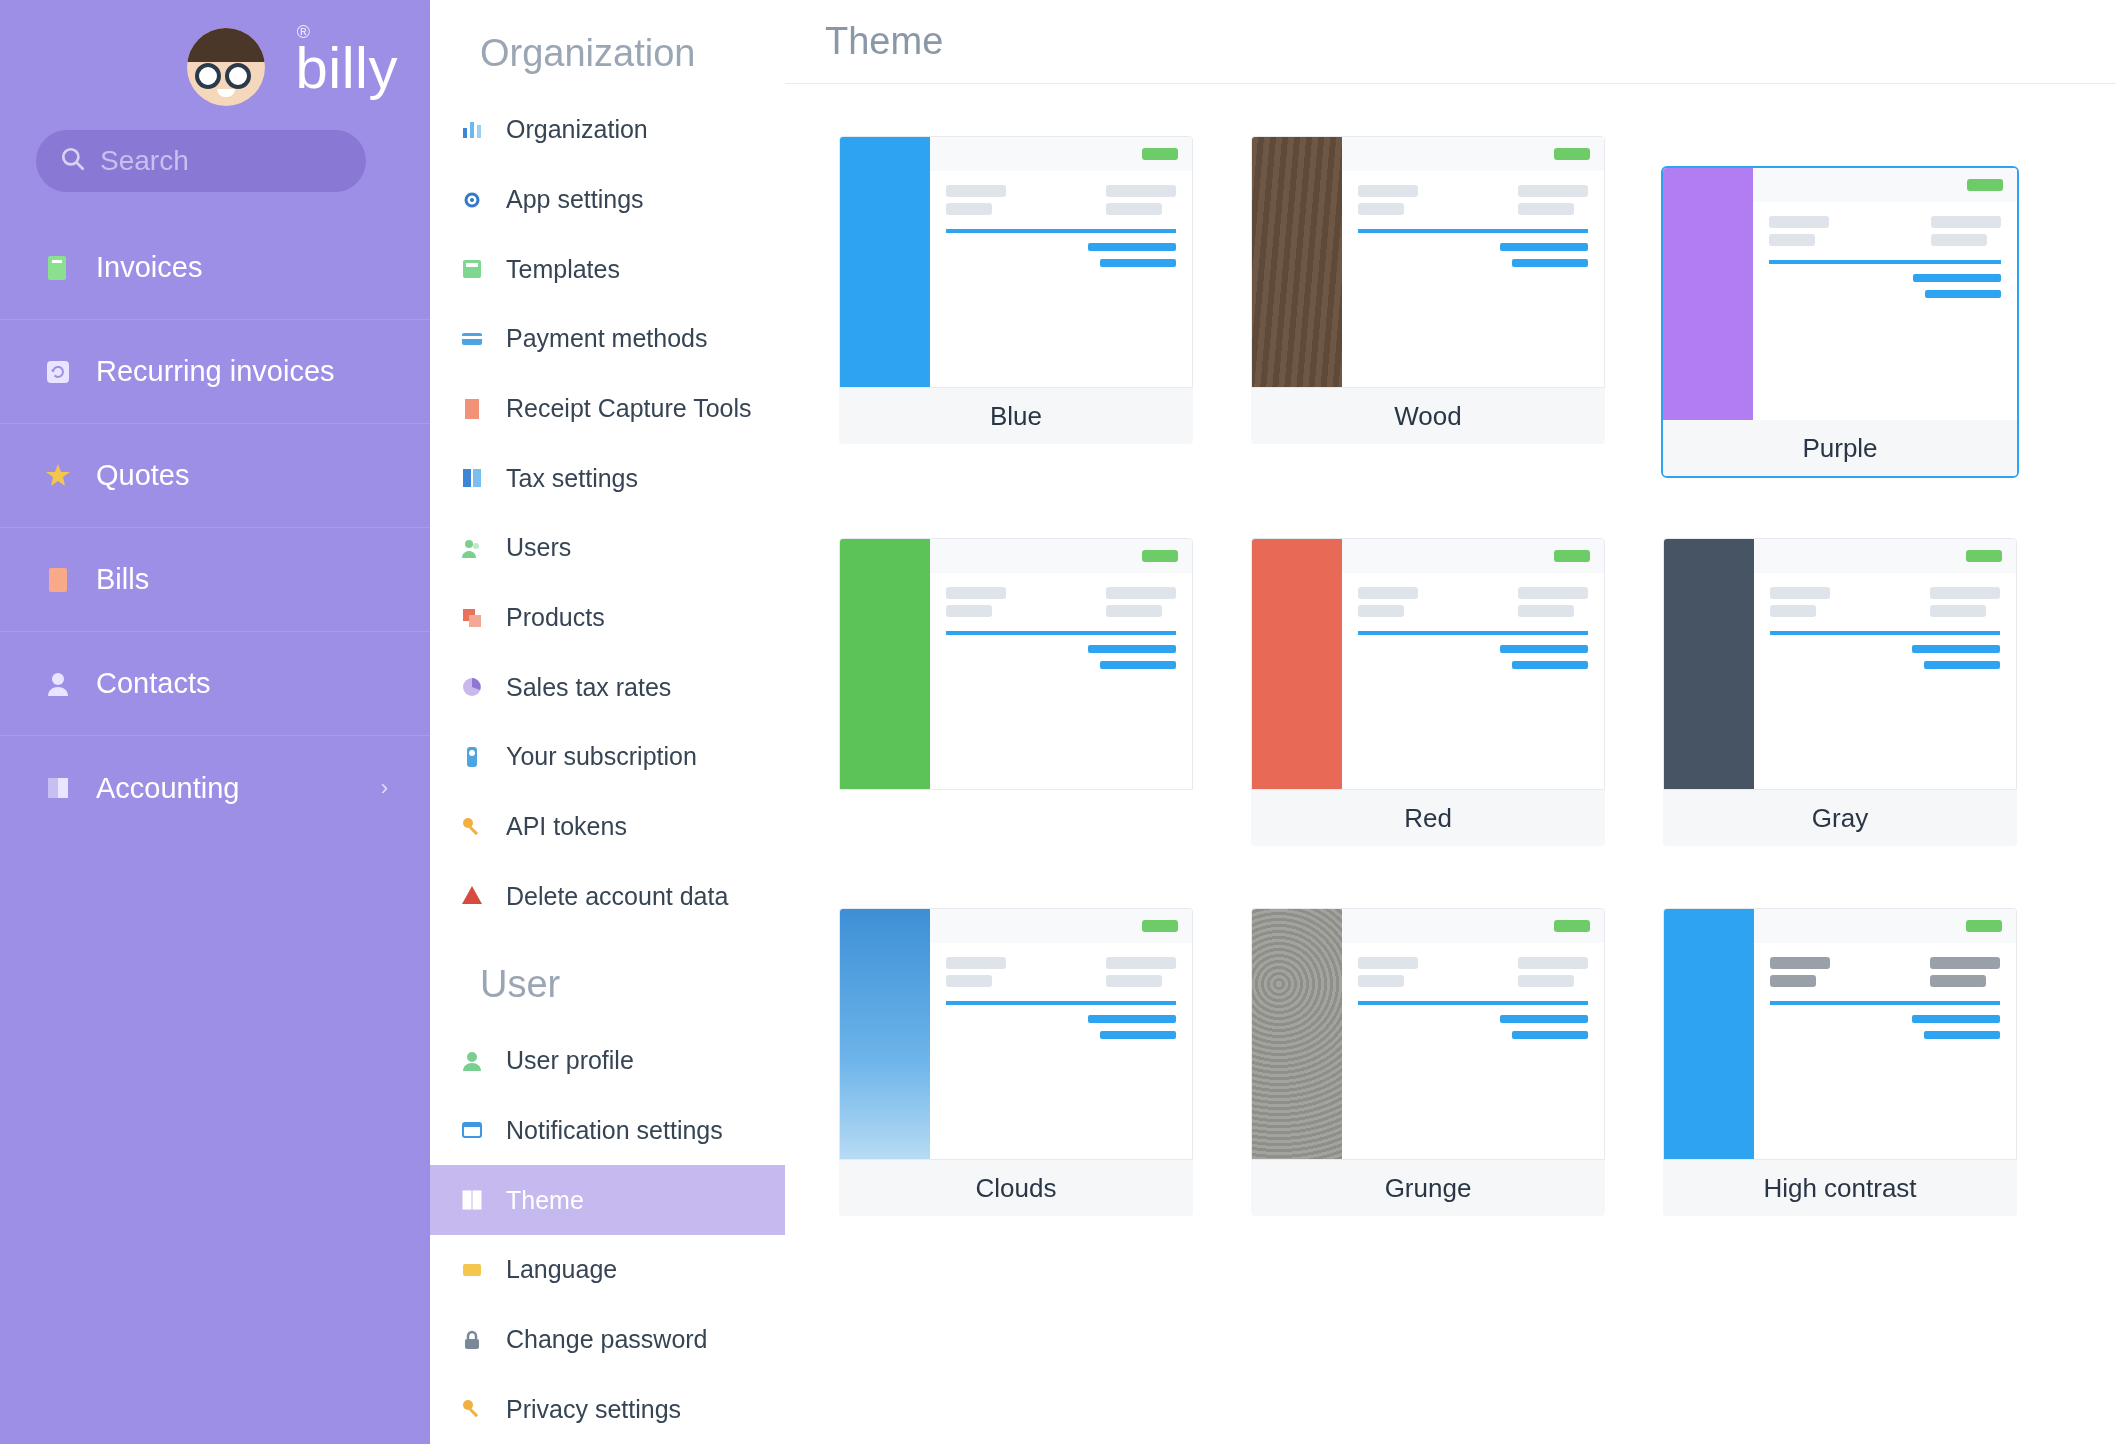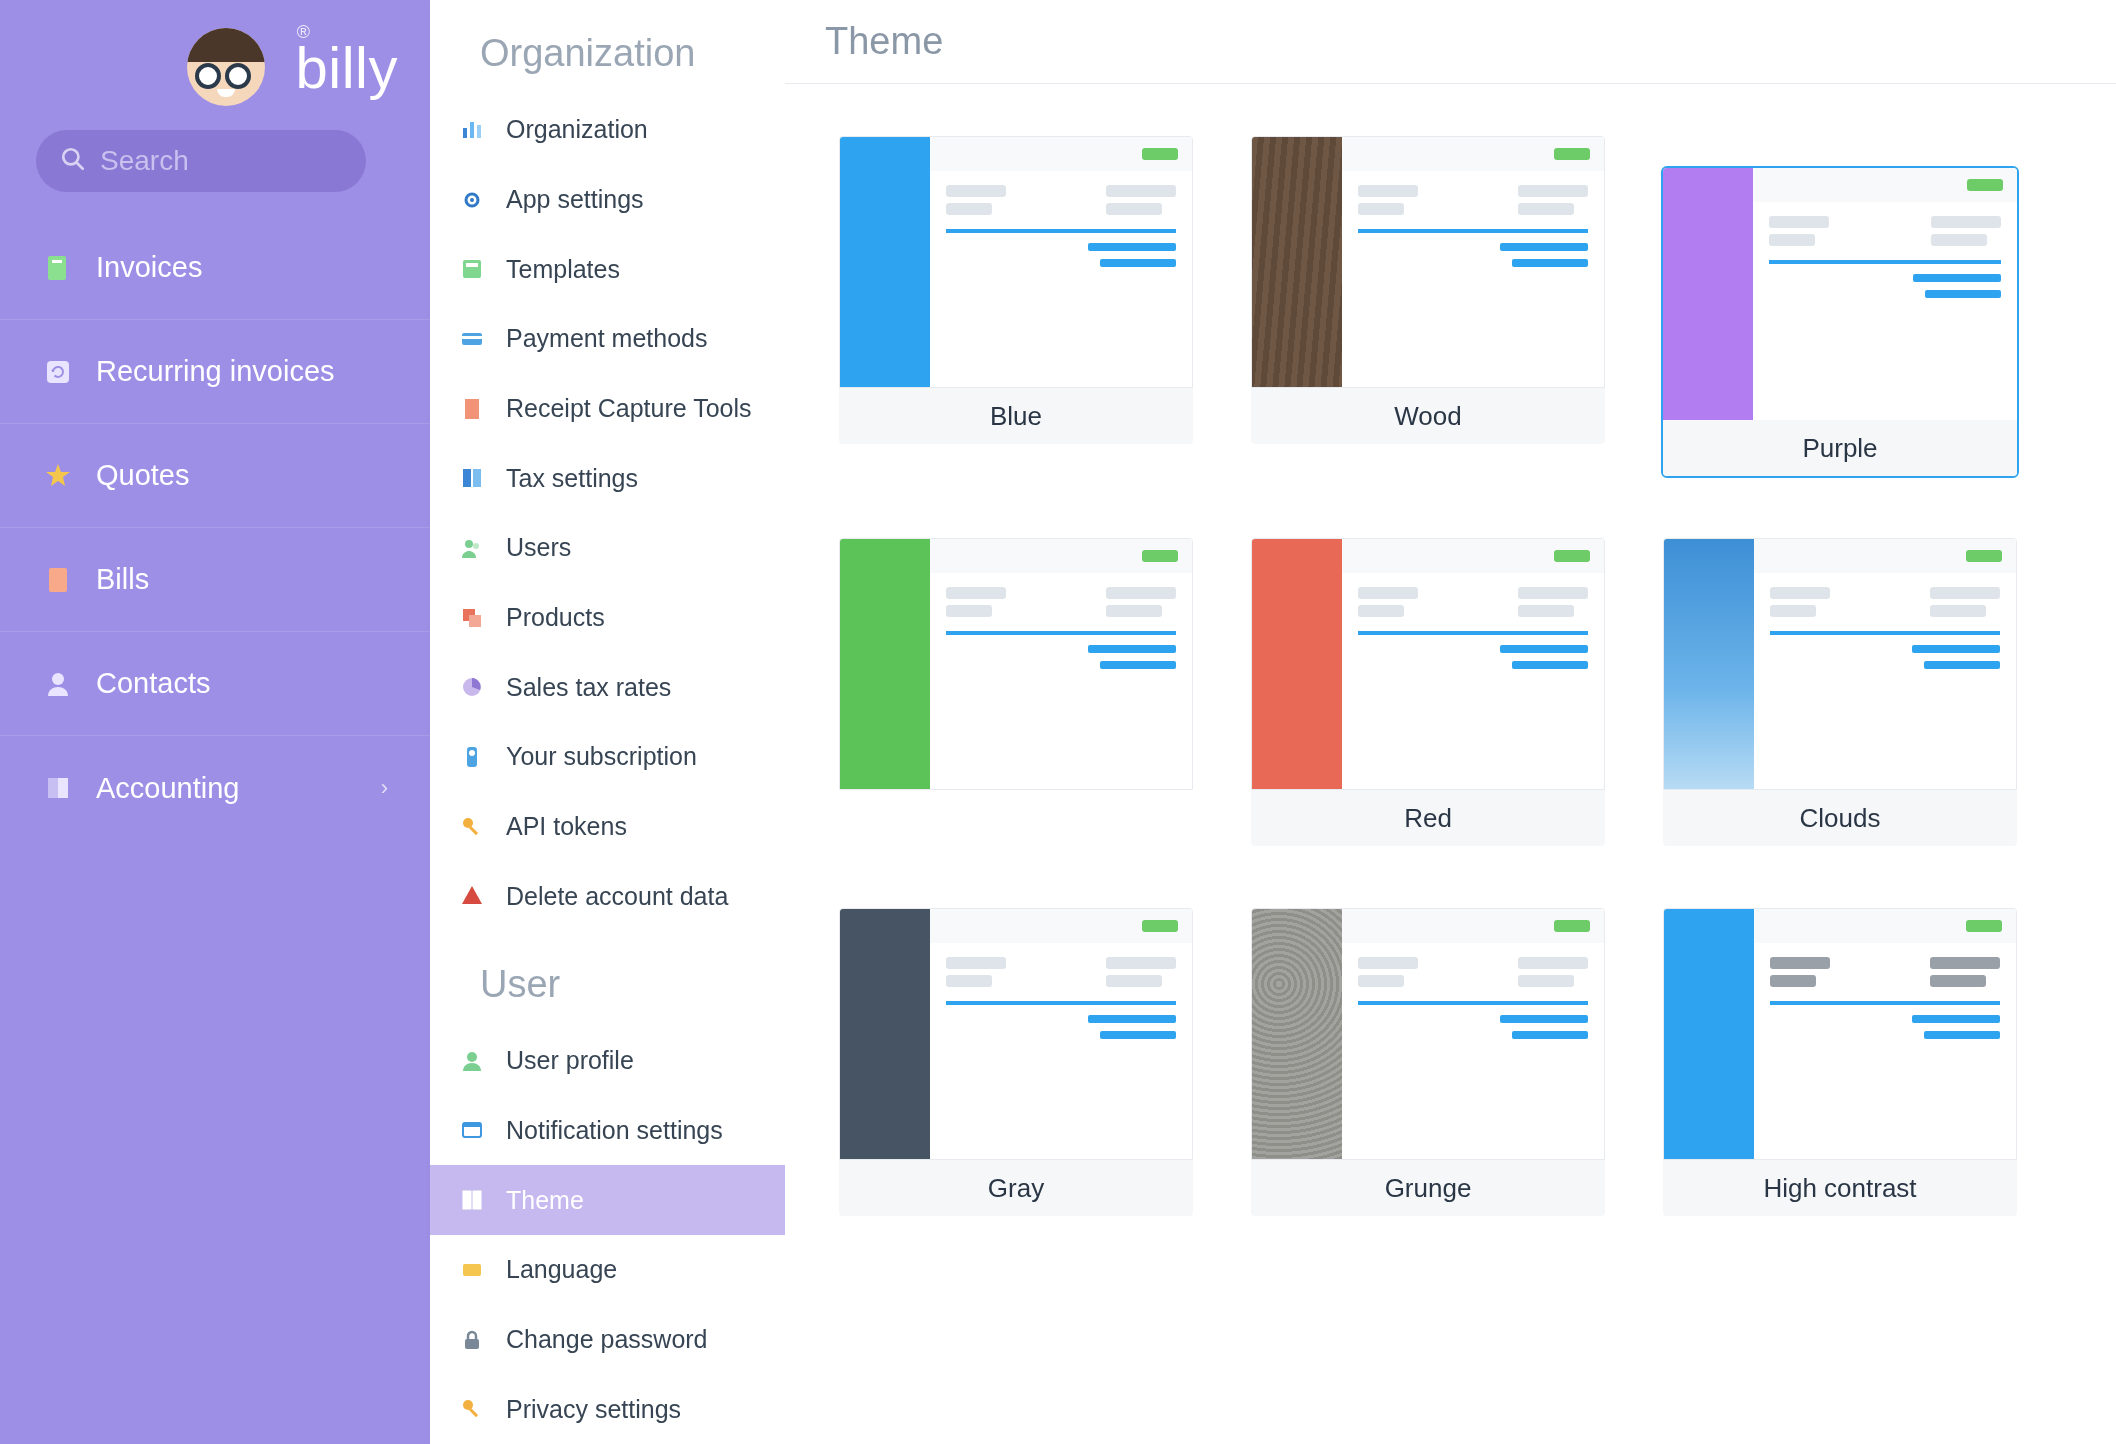--- a/index.html
+++ b/index.html
@@ -522,20 +522,45 @@
         </div>
         <div class="pv-hr"></div>
         <div class="pv-rline" style="width:88px"></div>
         <div class="pv-rline" style="width:76px"></div>
       </div>
     </div>
     <div class="theme-label">Red</div>
       </div>
       <div class="theme">
     <div class="theme-preview">
+      <div class="pv-left" style="background:#475463;"></div>
+      <div class="pv-right">
+        <div class="pv-top">
+              <span></span>
+              <span class="pv-badge"></span>
+            </div>
+        <div class="pv-cols">
+          <div class="pv-col">
+                <div class="pv-line pv-ln1" style="width:60px"></div>
+                <div class="pv-line pv-ln1" style="width:46px"></div>
+              </div>
+          <div class="pv-col" style="margin-left:auto">
+                <div class="pv-line pv-ln1" style="width:70px"></div>
+                <div class="pv-line pv-ln1" style="width:56px"></div>
+              </div>
+        </div>
+        <div class="pv-hr"></div>
+        <div class="pv-rline" style="width:88px"></div>
+        <div class="pv-rline" style="width:76px"></div>
+      </div>
+    </div>
+    <div class="theme-label">Gray</div>
+      </div>
+      <div class="theme">
+    <div class="theme-preview">
       <div class="pv-left" style="background:linear-gradient(180deg,#3d8fd6,#6cb4ea 60%,#b7dbf4);"></div>
       <div class="pv-right">
         <div class="pv-top">
               <span></span>
               <span class="pv-badge"></span>
             </div>
         <div class="pv-cols">
           <div class="pv-col">
                 <div class="pv-line pv-ln1" style="width:60px"></div>
                 <div class="pv-line pv-ln1" style="width:46px"></div>
@@ -547,45 +572,20 @@
         </div>
         <div class="pv-hr"></div>
         <div class="pv-rline" style="width:88px"></div>
         <div class="pv-rline" style="width:76px"></div>
       </div>
     </div>
     <div class="theme-label">Clouds</div>
       </div>
       <div class="theme">
     <div class="theme-preview">
-      <div class="pv-left" style="background:#475463;"></div>
-      <div class="pv-right">
-        <div class="pv-top">
-              <span></span>
-              <span class="pv-badge"></span>
-            </div>
-        <div class="pv-cols">
-          <div class="pv-col">
-                <div class="pv-line pv-ln1" style="width:60px"></div>
-                <div class="pv-line pv-ln1" style="width:46px"></div>
-              </div>
-          <div class="pv-col" style="margin-left:auto">
-                <div class="pv-line pv-ln1" style="width:70px"></div>
-                <div class="pv-line pv-ln1" style="width:56px"></div>
-              </div>
-        </div>
-        <div class="pv-hr"></div>
-        <div class="pv-rline" style="width:88px"></div>
-        <div class="pv-rline" style="width:76px"></div>
-      </div>
-    </div>
-    <div class="theme-label">Gray</div>
-      </div>
-      <div class="theme">
-    <div class="theme-preview">
       <div class="pv-left" style="background:repeating-radial-gradient(circle at 30% 30%,#a2a29e,#a2a29e 3px,#8f8f8a 3px,#8f8f8a 6px);"></div>
       <div class="pv-right">
         <div class="pv-top">
               <span></span>
               <span class="pv-badge"></span>
             </div>
         <div class="pv-cols">
           <div class="pv-col">
                 <div class="pv-line pv-ln1" style="width:60px"></div>
                 <div class="pv-line pv-ln1" style="width:46px"></div>

